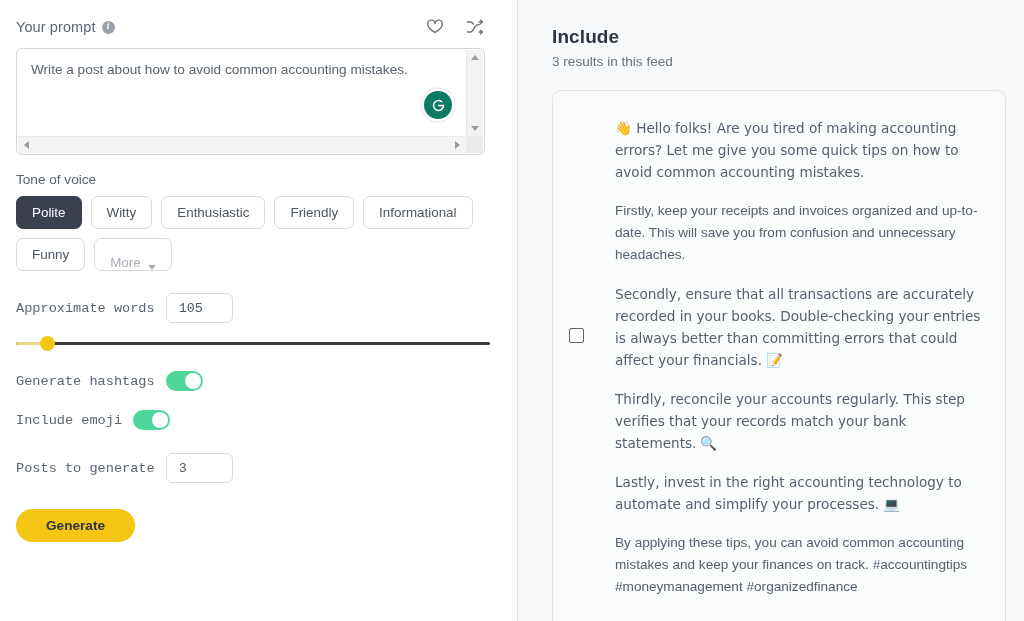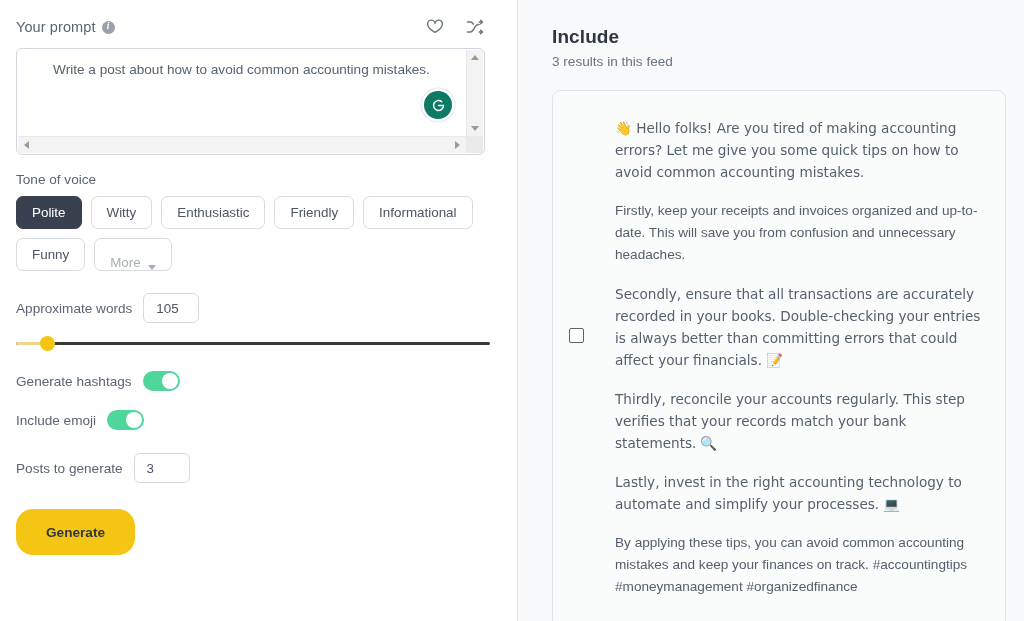--- a/index.html
+++ b/index.html
@@ -49,21 +49,20 @@
   }
   .prompt-inner {
     position: absolute; left: 0; top: 0;
     right: 18px; bottom: 18px;
     padding: 12px 14px 0 14px;
     overflow: hidden;
   }
   .prompt-text {
     font-size: 13.6px; color: #59636f; line-height: 1.35;
     white-space: nowrap;
-    text-align: center;
   }
   .v-scroll {
     position: absolute; right: 1px; top: 1px; bottom: 18px; width: 17px;
     background: #f3f3f3; border-left: 1px solid #e8e8e8;
   }
   .h-scroll {
     position: absolute; left: 1px; right: 18px; bottom: 1px; height: 17px;
     background: #f3f3f3; border-top: 1px solid #e8e8e8;
   }
   .sb-corner {
@@ -117,24 +116,24 @@
     background: #39404f; border-color: #39404f; color: #ffffff;
   }
   .chip.disabled { color: #a9afb7; cursor: default; align-items: flex-end; }
   .caret {
     display: inline-block; margin-left: 7px;
     border-left: 4.5px solid transparent; border-right: 4.5px solid transparent;
     border-top: 5px solid #a9afb7;
   }
 
   
-  .row { display: flex; align-items: center; }
+  .row { display: flex; align-items: center; font-family: Liberation Mono, monospace; }
   .row-label { font-size: 13.6px; color: #5a6472; }
   .num-input {
-    width: 56px; height: 30px; margin-left: 11px;
+    width: 67px; height: 30px; margin-left: 11px;
     border: 1px solid #d7dade; border-radius: 6px;
     background: #ffffff; color: #4d5662;
     font-size: 13.4px; font-family: inherit;
     padding: 0 0 0 12px;
   }
   .words-row { margin-top: 22px; }
 
   
   .slider-wrap { margin-top: 13px; position: relative; height: 16px; width: 474px; }
   .track {
@@ -159,21 +158,21 @@
   }
   .knob {
     position: absolute; right: 2px; top: 2px;
     width: 16px; height: 16px; border-radius: 50%;
     background: #ffffff;
   }
   .posts-row { margin-top: 23px; }
 
   .generate-btn {
     margin-top: 26px;
-    width: 119px; height: 46px;
+    width: 119px; height: 33px;
     border: none; border-radius: 17px;
     background: #f4c613; color: #2f3642;
     font-size: 13.6px; font-weight: bold;
     font-family: inherit; cursor: pointer;
   }
 
   
   .right-panel {
     width: 506px; height: 621px;
     background: #f8f9fa;

